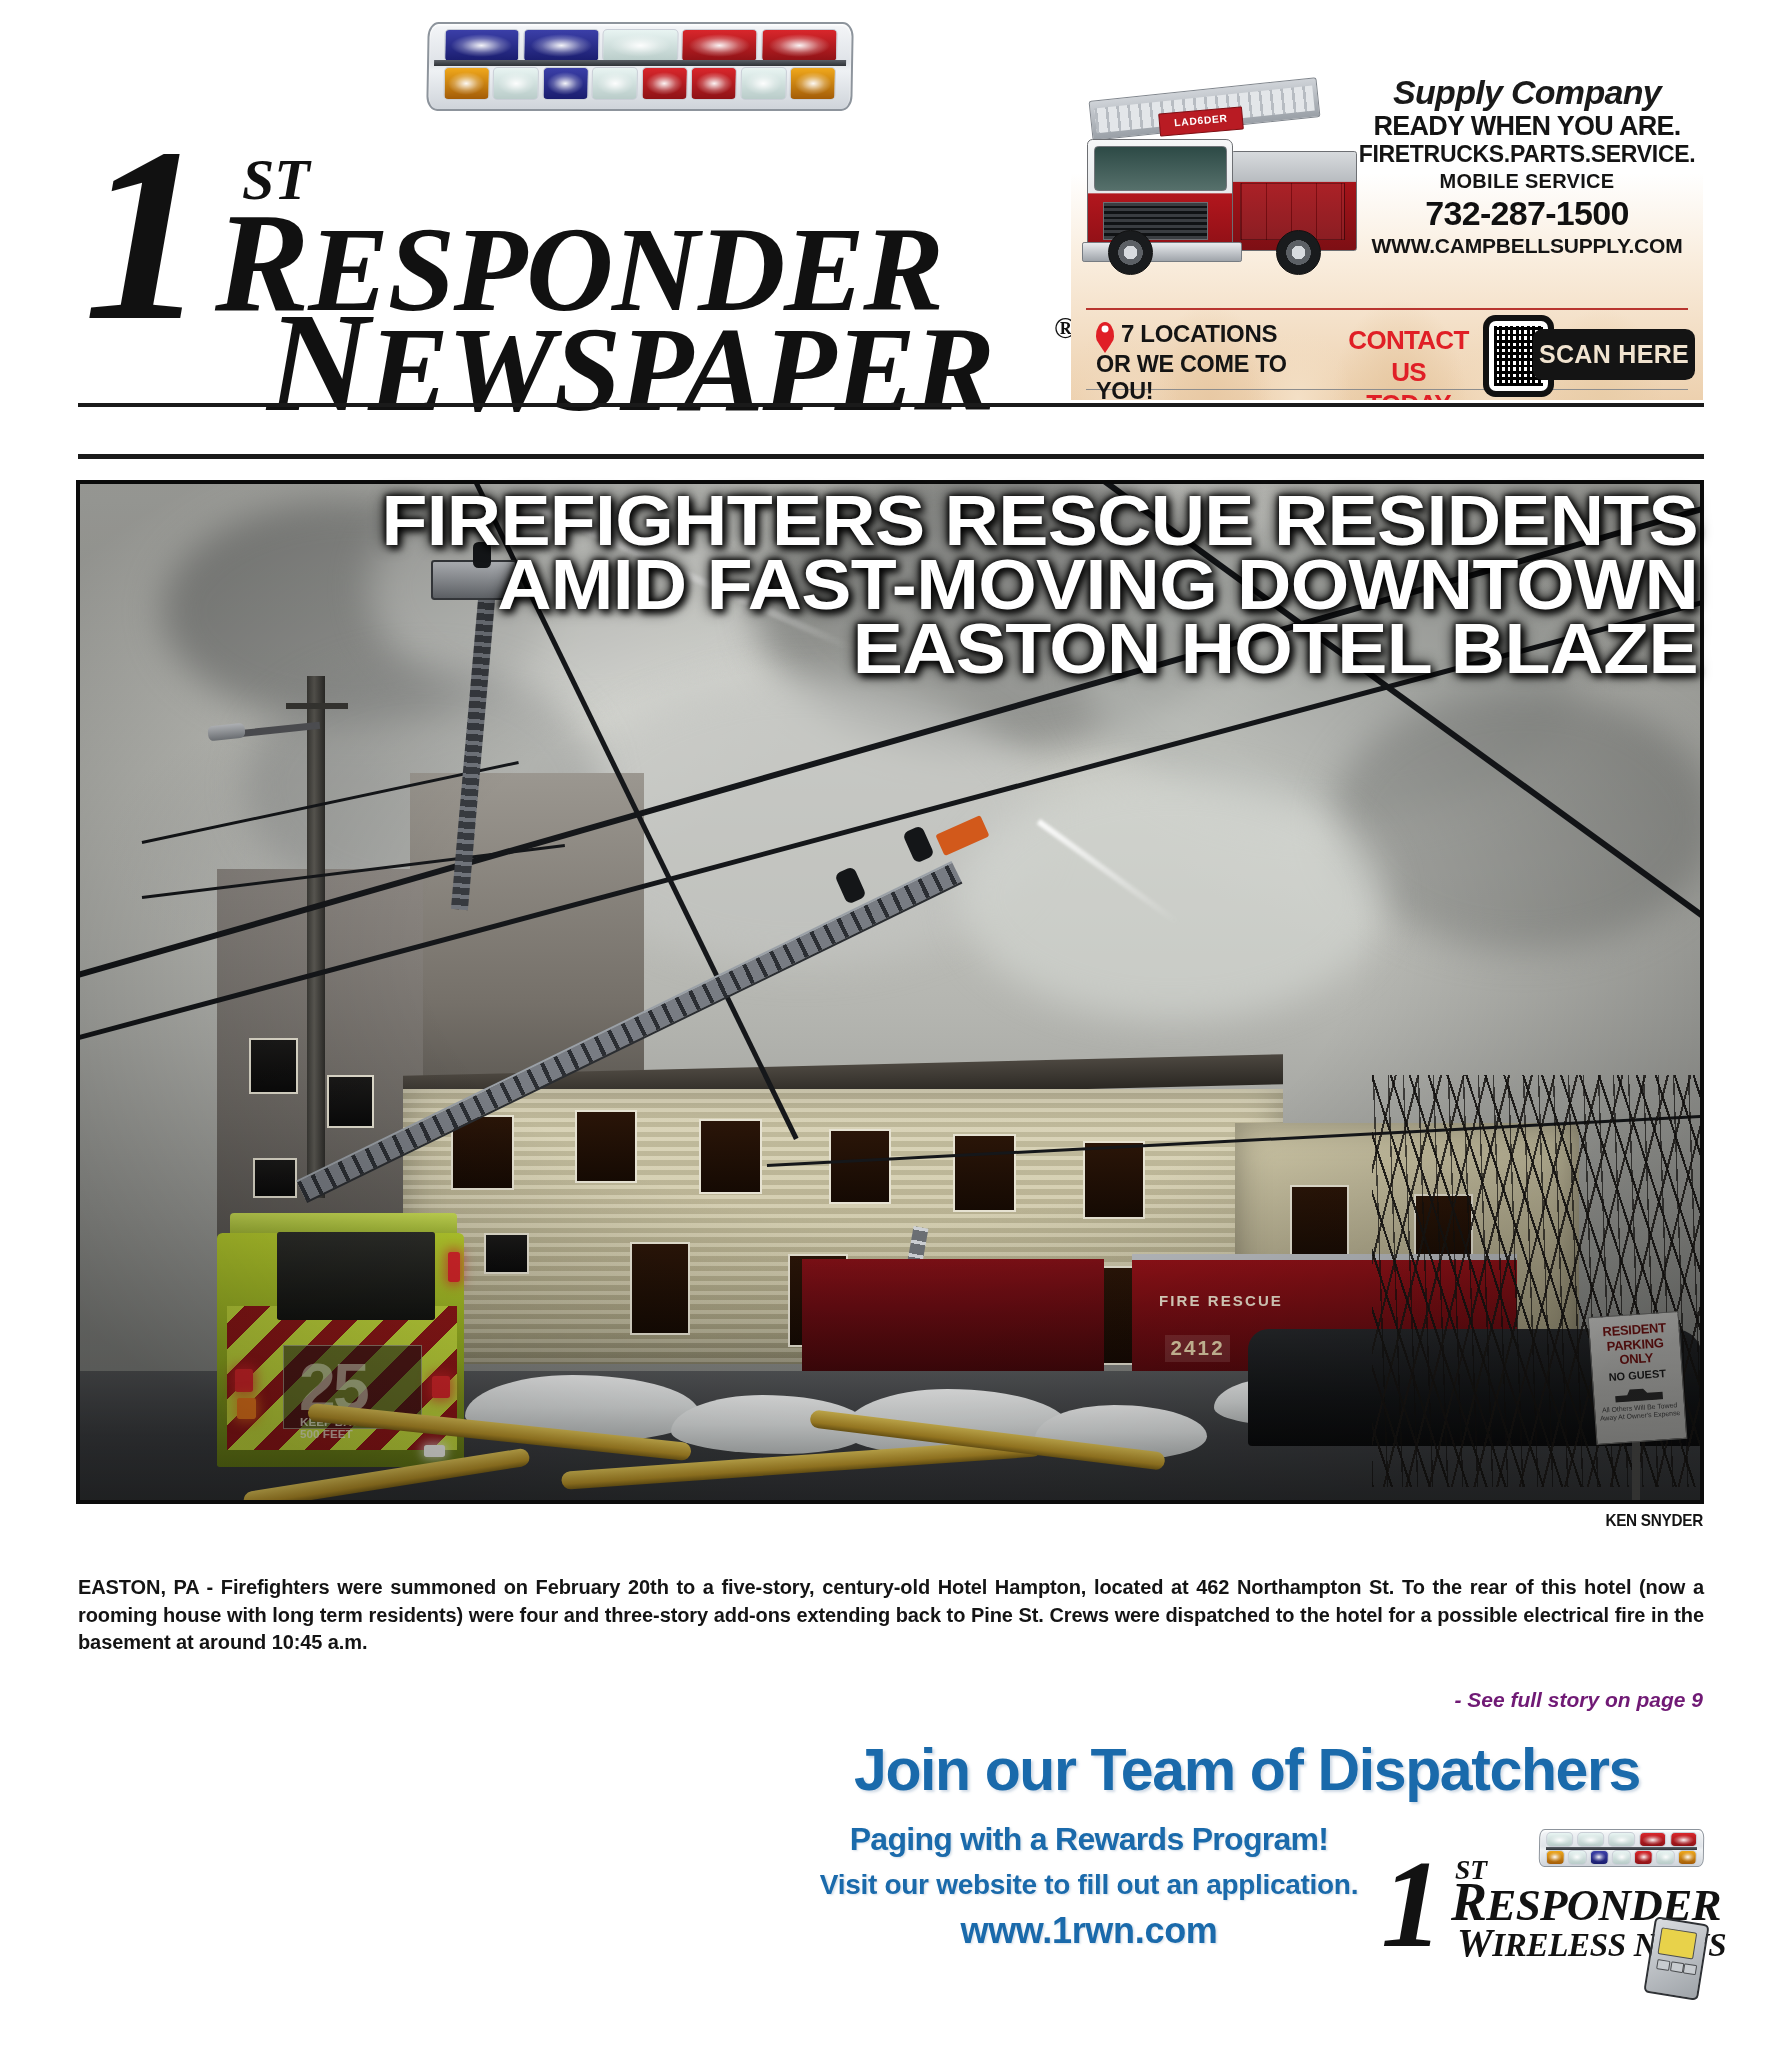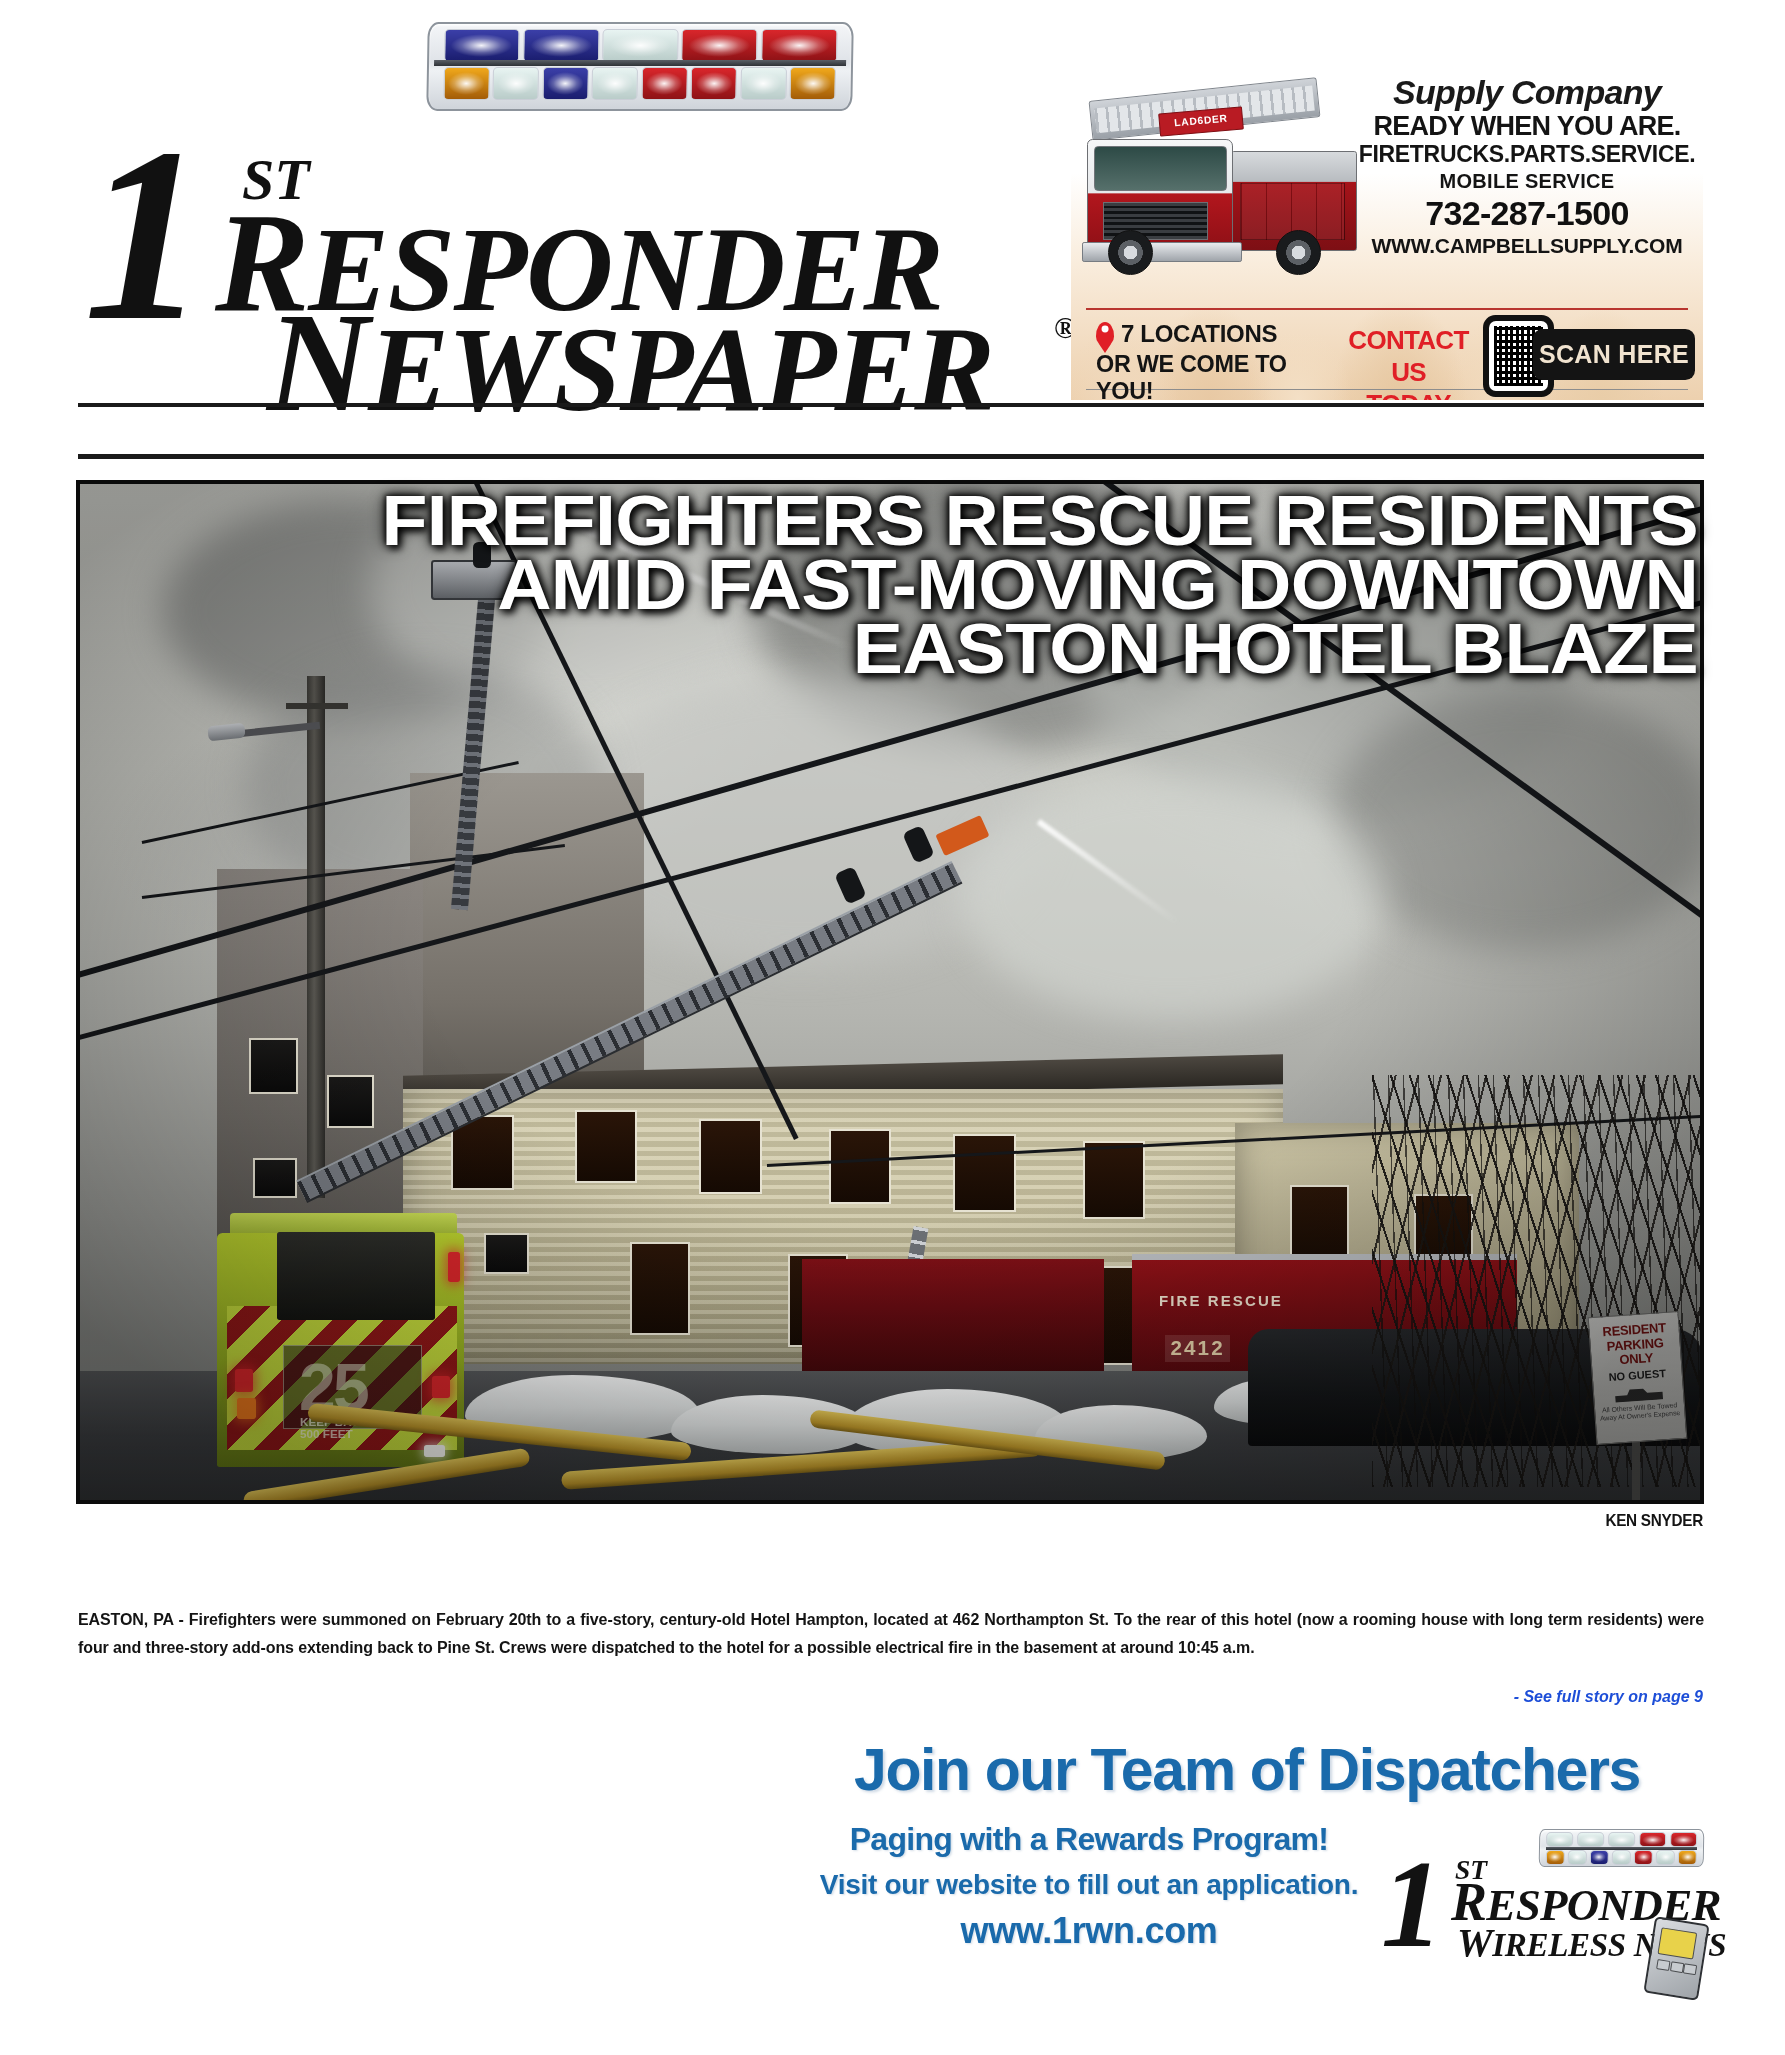--- a/index.html
+++ b/index.html
@@ -473,27 +473,26 @@
 
   .credit{
     position:absolute;left:1471px;top:1511px;width:232px;text-align:right;
     font-weight:bold;font-size:17px;color:#141414;letter-spacing:-0.3px;
     transform:scaleX(.9);transform-origin:right top;
   }
 
   
   .caption{
     position:absolute;left:78px;top:1574px;width:1626px;
-    font-weight:bold;font-size:16px;line-height:27.5px;color:#141414;letter-spacing:-0.1px;
+    font-weight:bold;font-size:20px;line-height:27.5px;color:#141414;letter-spacing:-0.1px;
     text-align:justify;
-    margin-top:32px;
   }
   .seefull{
     position:absolute;left:962px;top:1688px;width:741px;text-align:right;
-    font-weight:bold;font-style:italic;font-size:16px;color:#1d4ed8;
+    font-weight:bold;font-style:italic;font-size:21px;color:#701a75;
   }
 
   
   .ad-dispatch{position:absolute;left:790px;top:1739px;width:914px;height:289px;}
   .dp-title{
     position:absolute;left:0;top:0;width:914px;text-align:center;
     font-weight:bold;font-size:59px;line-height:62px;color:#1a6aab;letter-spacing:-1.4px;
     text-shadow:2.1px 2.1px 2.7px rgba(120,150,180,.35);
   }
   .dp-sub1{

